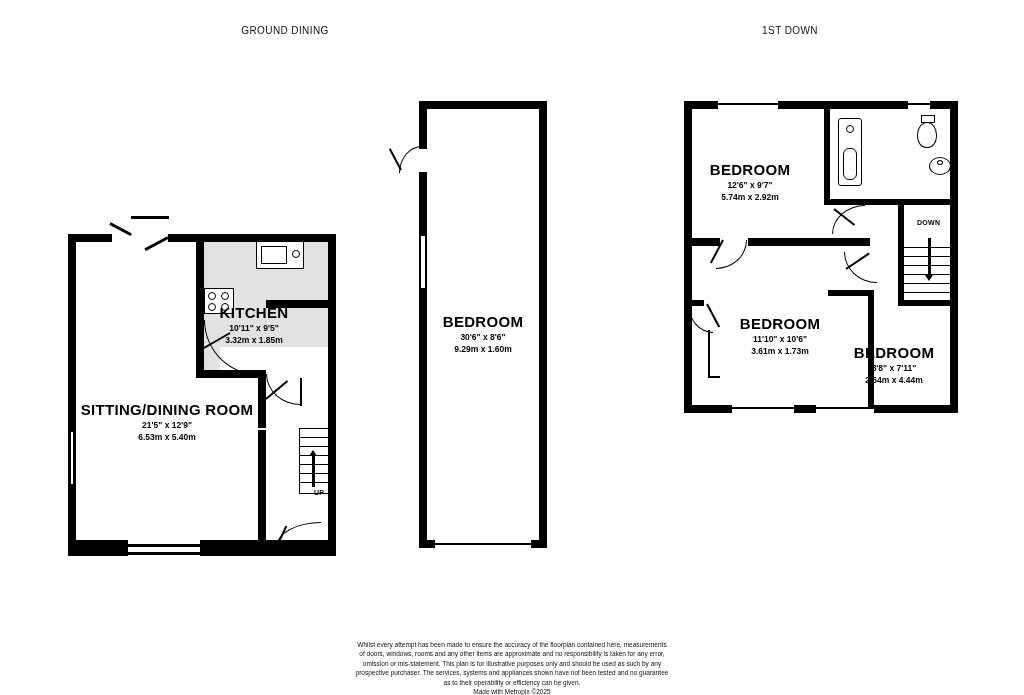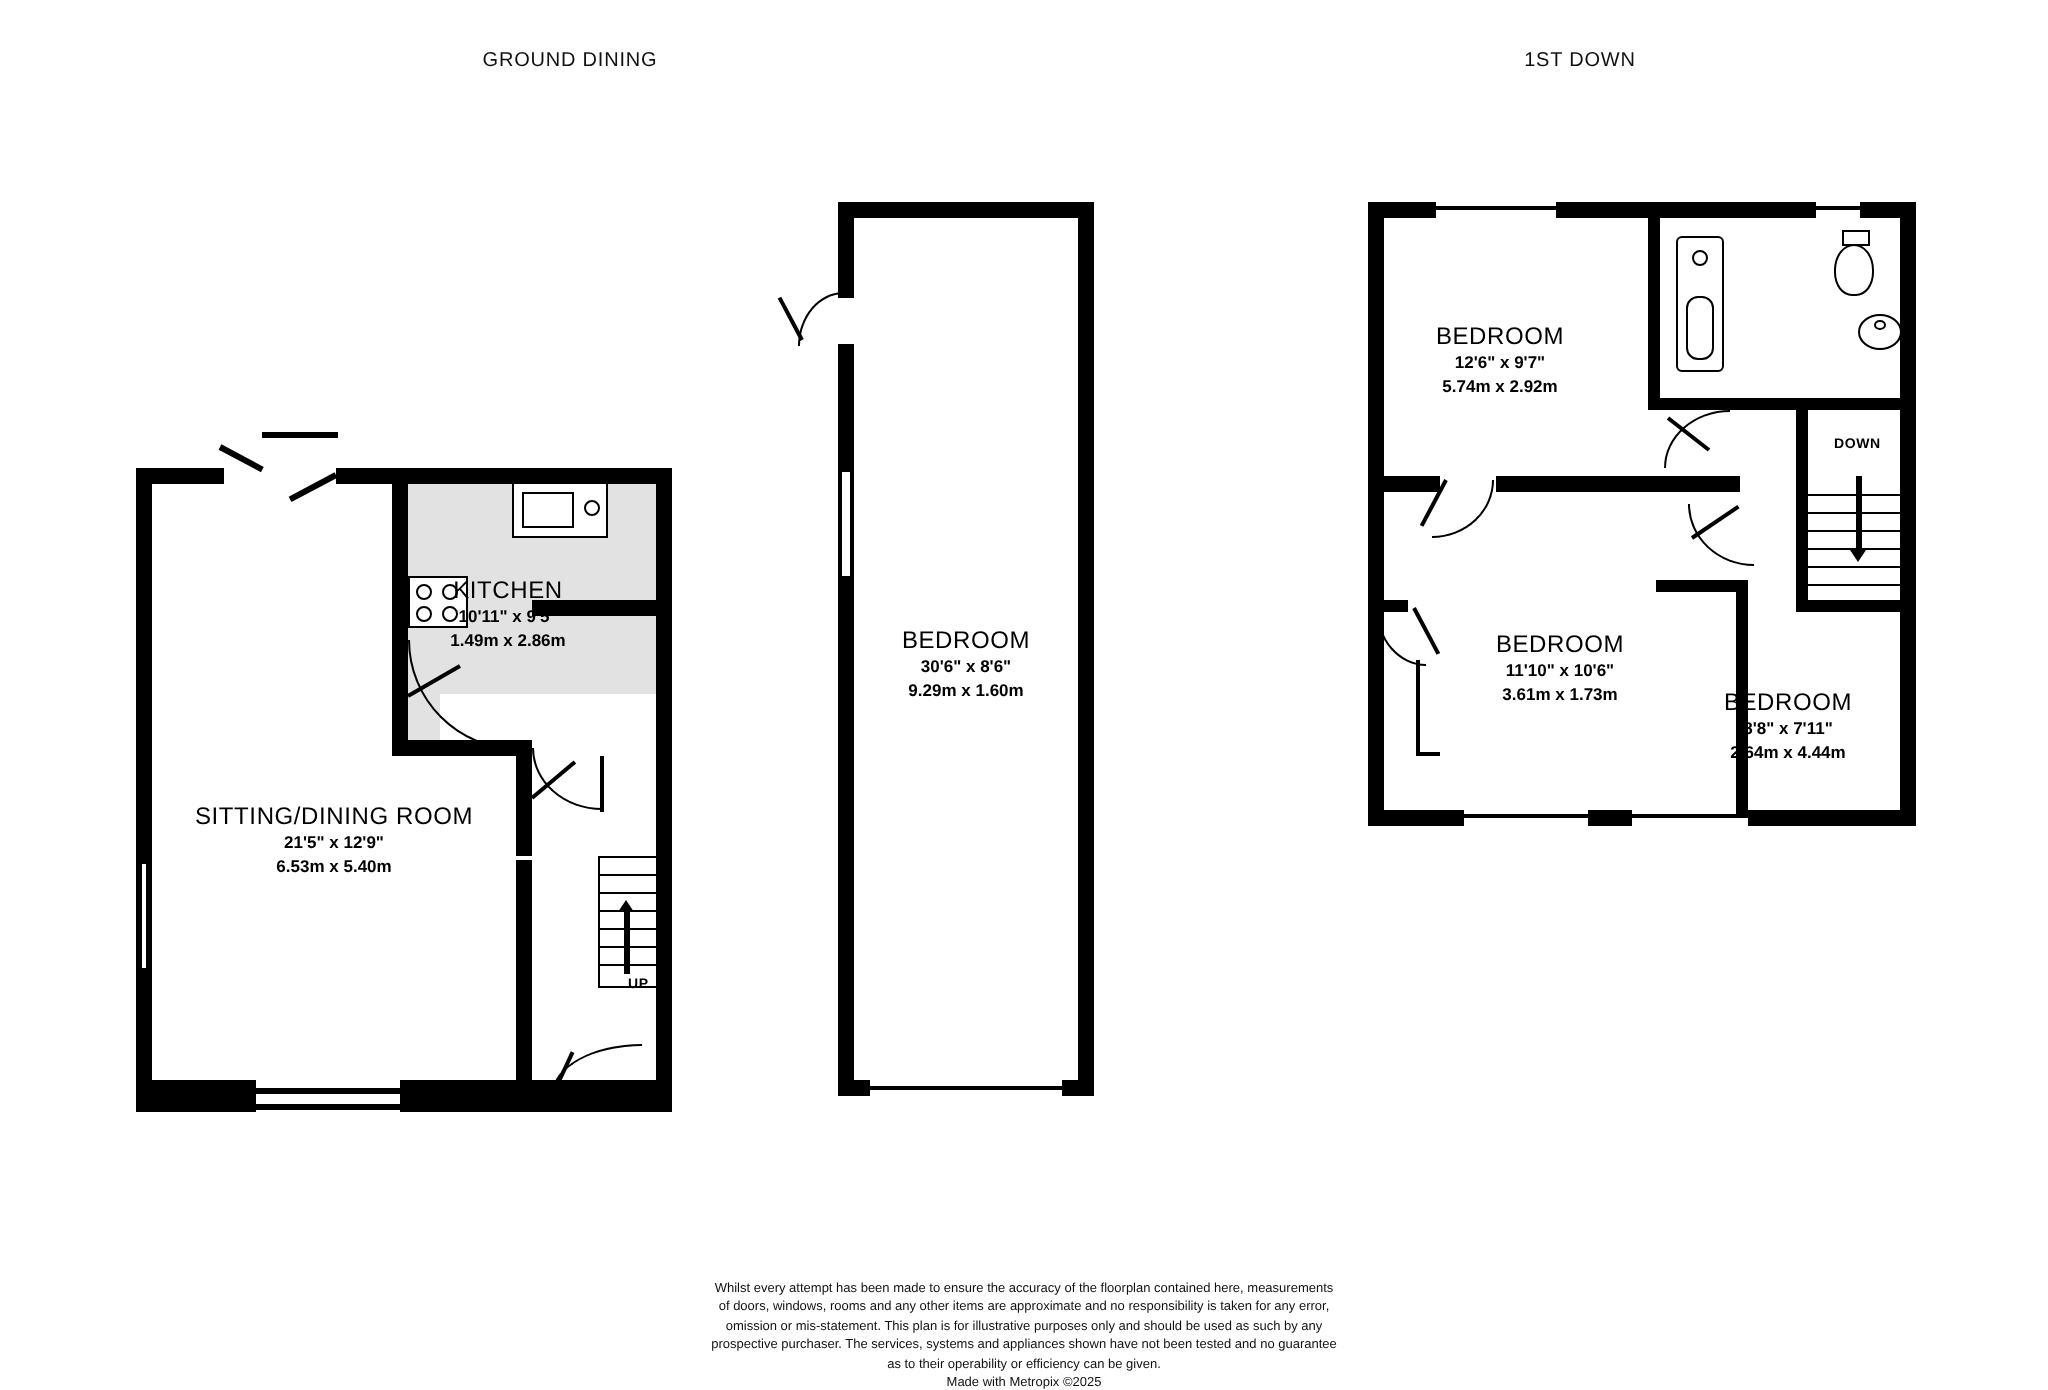--- a/index.html
+++ b/index.html
@@ -42,22 +42,22 @@
     background: #e2e2e2;
   }
 
   .label {
     position: absolute;
     text-align: center;
     line-height: 1.35;
     white-space: nowrap;
   }
   .label .name {
-    font-size: 12px;
-    font-weight: normal;
+    font-size: 15px;
+    font-weight: bold;
     letter-spacing: 0.3px;
     display: block;
   }
   .label .dim {
     font-size: 8.5px;
     font-weight: bold;
     display: block;
   }
   .tiny {
     position: absolute;
@@ -207,24 +207,24 @@
     <div class="stair-line" style="left:300px; top:437px; width:28px;"></div>
     <div class="stair-line" style="left:300px; top:446px; width:28px;"></div>
     <div class="stair-line" style="left:300px; top:455px; width:28px;"></div>
     <div class="stair-line" style="left:300px; top:464px; width:28px;"></div>
     <div class="stair-line" style="left:300px; top:473px; width:28px;"></div>
     <div class="stair-line" style="left:300px; top:482px; width:28px;"></div>
     <div class="stair-arrow" style="left:312px; top:455px; height:32px;"></div>
     <div class="arrow-head-up" style="left:309px; top:450px;"></div>
     <div class="tiny" style="left:314px; top:489px;">UP</div>
 
-    <div class="label" style="left:189px; top:287px; width:130px;">
+    <div class="label" style="left:189px; top:303px; width:130px;">
       <span class="name">KITCHEN</span>
       <span class="dim">10'11"  x 9'5"</span>
-      <span class="dim">1.49m  x 2.86m</span>
+      <span class="dim">3.32m  x 1.85m</span>
     </div>
 
     <div class="label" style="left:72px; top:400px; width:190px;">
       <span class="name">SITTING/DINING ROOM</span>
       <span class="dim">21'5"  x 12'9"</span>
       <span class="dim">6.53m  x 5.40m</span>
     </div>
   </div>
 
   <div>

